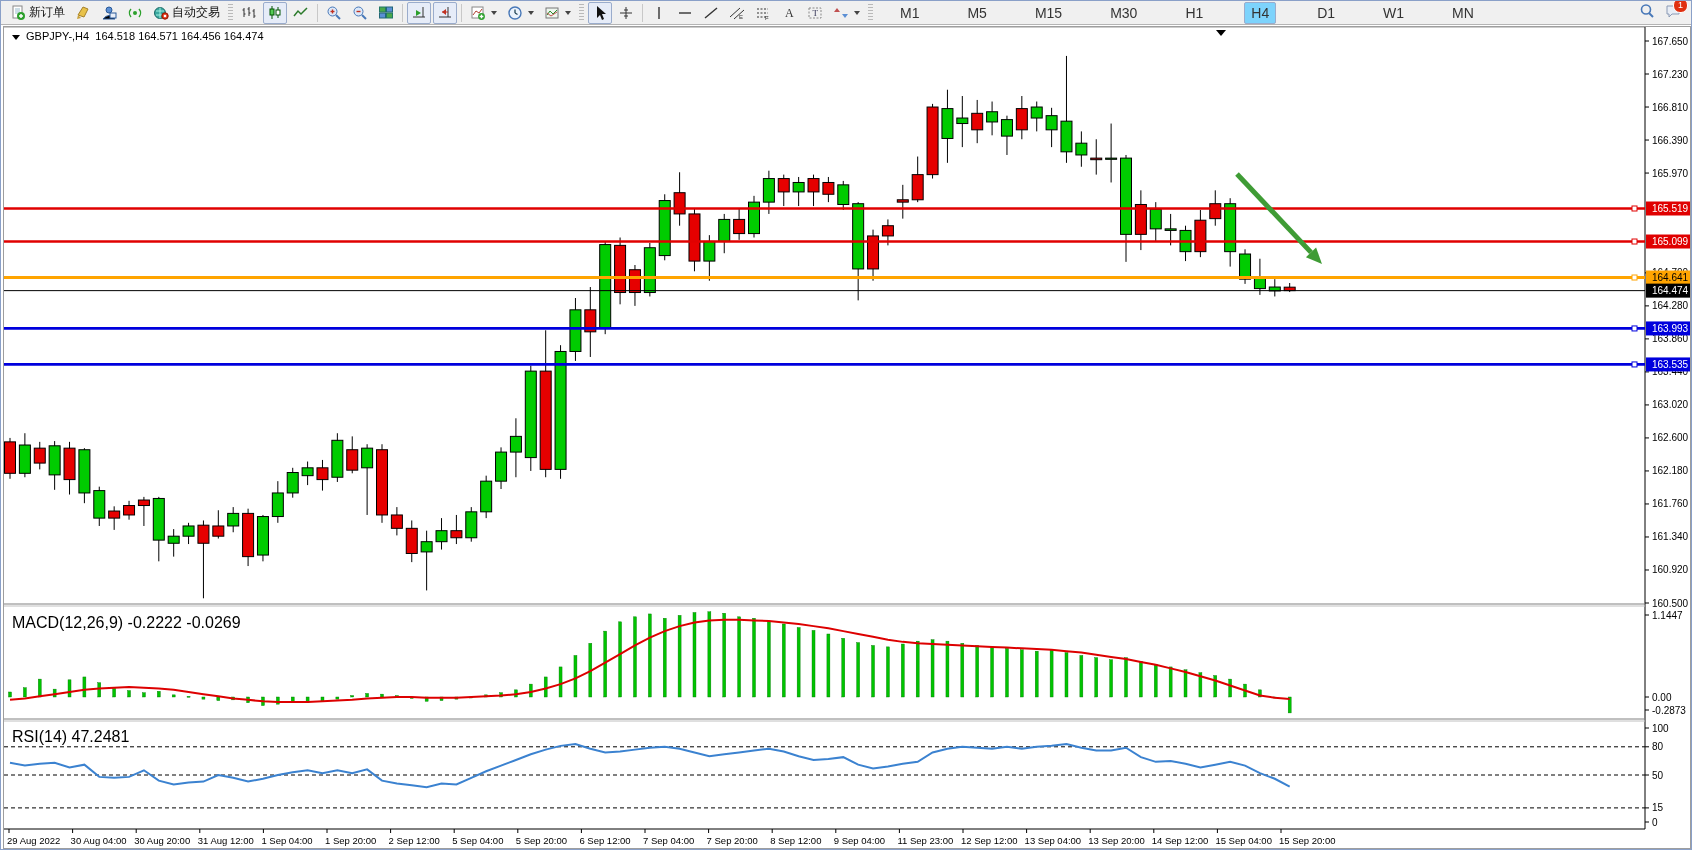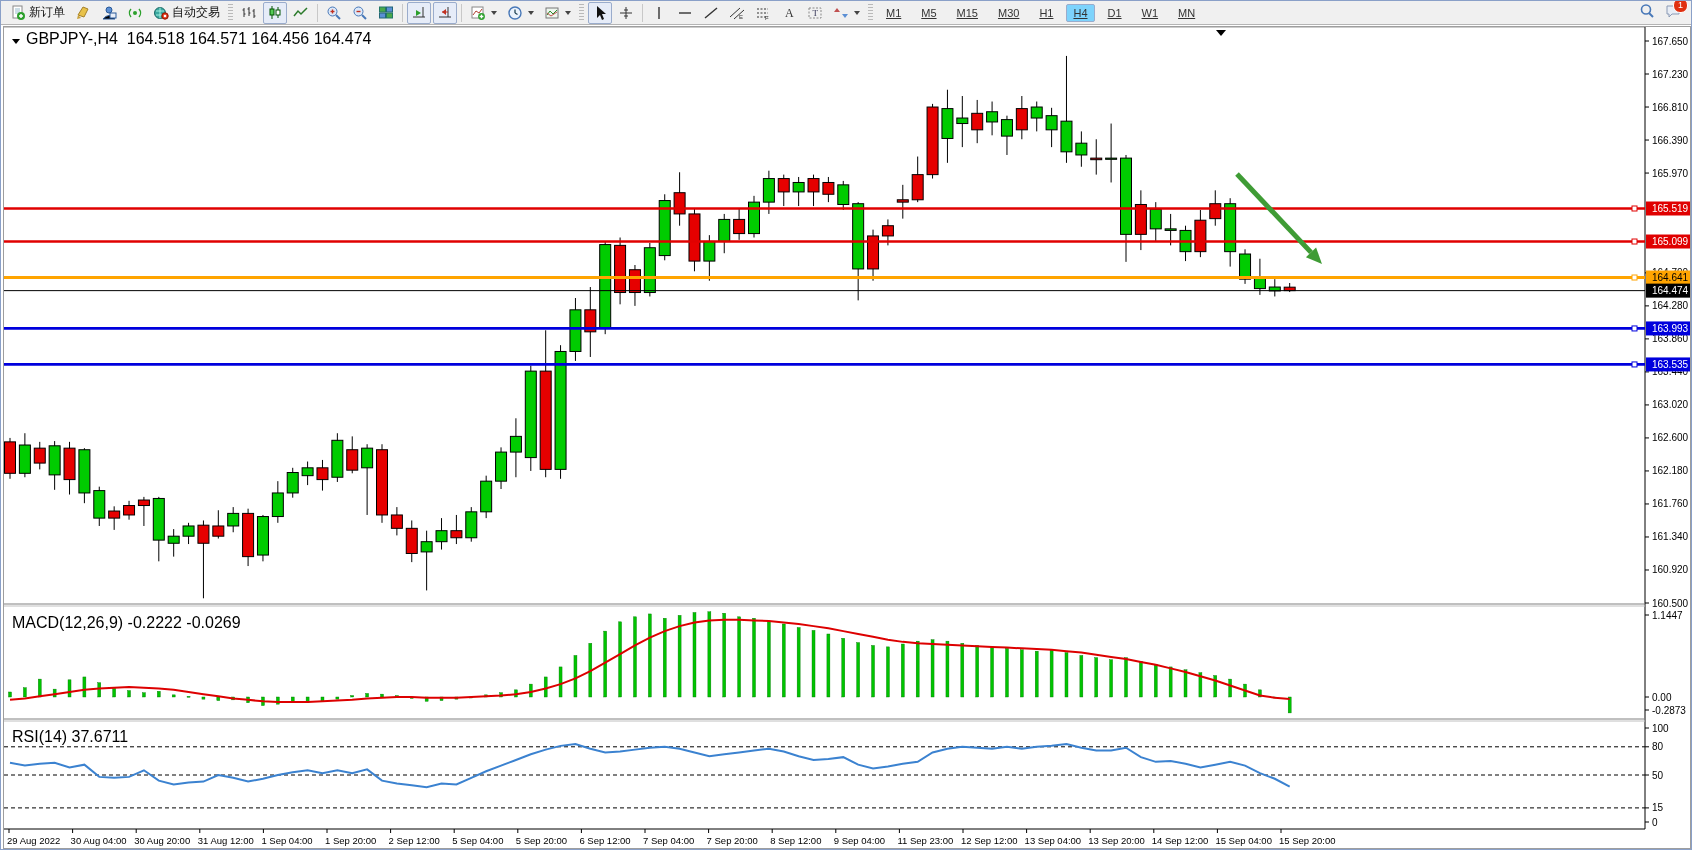--- a/index.html
+++ b/index.html
@@ -5,27 +5,27 @@
   html,body{margin:0;padding:0;background:#c9d4e8;font-family:"Liberation Sans",sans-serif;}
   #win{position:relative;width:1692px;height:850px;background:#ffffff;border:1px solid #8aa0c8;box-sizing:border-box;overflow:hidden;}
   
   #toolbar{position:absolute;left:0;top:0;width:100%;height:24px;background:#f0f0f0;border-bottom:1px solid #b4b4b4;display:flex;align-items:center;padding-left:4px;box-sizing:border-box;}
   .tb-btn{display:flex;align-items:center;gap:3px;height:20px;padding:0 3px;margin:0 1px;border:1px solid transparent;border-radius:2px;cursor:default;}
   .tb-btn.pressed{background:#e6ecf8;border:1px solid #9aaccc;}
   .tb-btn .lbl{font-size:12px;color:#111;white-space:nowrap;}
   .tb-sep{width:1px;height:18px;background:#c8c8c8;margin:0 3px;}
   .tb-grip{width:5px;height:18px;margin:0 3px;background:repeating-linear-gradient(to bottom,#b9b9b9 0 1px,transparent 1px 3px);}
   .caret{width:0;height:0;border-left:3px solid transparent;border-right:3px solid transparent;border-top:4px solid #444;margin-left:2px;}
-  .tf{font-size:11px;color:#333;padding:2px 6px;border:1px solid transparent;border-radius:2px;margin:0 3px;text-decoration:underline;}
+  .tf{font-size:14px;color:#333;padding:2px 6px;border:1px solid transparent;border-radius:2px;margin:0 17px;}
   .tf.sel{background:#7dd3fc;border:1px solid #9aaccc;}
   #tb-right{margin-left:auto;display:flex;align-items:center;margin-right:10px;gap:10px;}
   .badge{position:absolute;top:-5px;right:-7px;background:#e03010;color:#fff;font-size:9px;border-radius:7px;min-width:13px;height:13px;line-height:13px;text-align:center;border:1px solid #fff;}
   
   #chart-wrap{position:absolute;left:2px;top:25px;width:1688px;height:823px;background:#ffffff;border:1px solid #9e9e9e;box-sizing:border-box;}
-  #chart-header{position:absolute;left:8px;top:3px;font-size:16px;color:#000;z-index:5;}
+  #chart-header{position:absolute;left:8px;top:3px;font-size:11px;color:#000;z-index:5;}
   #chart-header .tri{display:inline-block;width:0;height:0;border-left:4px solid transparent;border-right:4px solid transparent;border-top:5px solid #000;margin-right:6px;}
   #canvas{position:absolute;left:0;top:0;}
   .panel-label{position:absolute;font-size:16px;color:#000;z-index:4;}
   #axis-zone{position:absolute;right:0;top:0;width:50px;height:800px;}
   #time-zone{position:absolute;left:0;bottom:0;height:22px;width:1640px;}
 </style>
 </head>
 <body>
 
 <div id="win">
@@ -245,21 +245,21 @@
         <div style="position: relative;"><svg width="16" height="16" viewBox="0 0 16 16">
             <path d="M2 3 h12 v8 h-7 l-3 3 v-3 h-2 z" fill="#e8edf5" stroke="#8a9ab5"></path>
           </svg><div class="badge">1</div></div>
       </div>
     </div>
   <div id="chart-wrap">
     <div id="chart-header">
       <span class="tri"></span><span>GBPJPY-,H4</span>&nbsp;&nbsp;<span>164.518 164.571 164.456 164.474</span>
     </div>
     <div class="panel-label" style="left:8px;top:587px;">MACD(12,26,9) -0.2222 -0.0269</div>
-    <div class="panel-label" style="left:8px;top:701px;">RSI(14) 37.6711</div>
+    <div class="panel-label" style="left:8px;top:701px;">RSI(14) 47.2481</div>
     <svg id="canvas" width="1686" height="821">
         <line x1="0" y1="0" x2="1641" y2="0" stroke="#999" stroke-width="1"></line>
         <line x1="1641" y1="0" x2="1641" y2="802" stroke="#000" stroke-width="1"></line>
         <line x1="0" y1="577" x2="1641" y2="577" stroke="#808080" stroke-width="1"></line>
         <line x1="0" y1="579" x2="1641" y2="579" stroke="#c0c0c0" stroke-width="1"></line>
         <line x1="0" y1="692" x2="1641" y2="692" stroke="#808080" stroke-width="1"></line>
         <line x1="0" y1="694" x2="1641" y2="694" stroke="#c0c0c0" stroke-width="1"></line>
         <line x1="0" y1="802" x2="1641" y2="802" stroke="#000" stroke-width="1"></line>
         <line x1="1641" y1="14" x2="1645" y2="14" stroke="#000" stroke-width="1"></line>
         <text x="1648" y="17.5" font-size="10" fill="#000" text-anchor="start" font-family="Liberation Sans,sans-serif">167.650</text>

